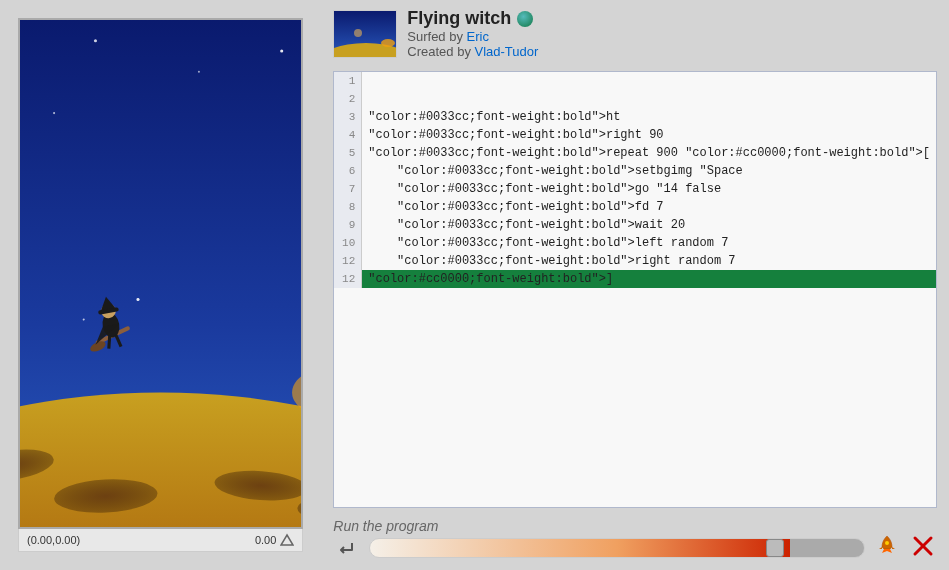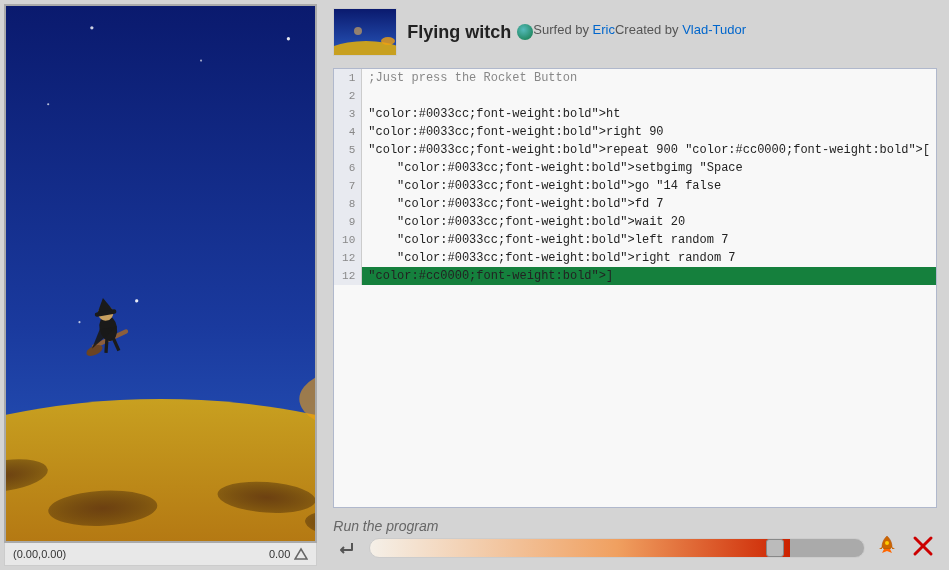--- a/index.html
+++ b/index.html
@@ -9,21 +9,21 @@
       background: #d4d4d4;
       font-family: Arial, sans-serif;
       display: flex;
       overflow: hidden;
     }
 
     
     .left-panel {
       width: 548px;
       height: 570px;
-      padding: 4px;
+      padding: 18px;
       background: #d4d4d4;
       display: flex;
       flex-direction: column;
     }
 
     .canvas-container {
       flex: 1;
       border: 2px solid #aaa;
       background: #fff;
       position: relative;
@@ -62,21 +62,21 @@
     .thumbnail {
       width: 64px;
       height: 48px;
       border: 1px solid #ccc;
       overflow: hidden;
       flex-shrink: 0;
     }
 
     .header-info {
       display: flex;
-      flex-direction: row;
+      flex-direction: column;
     }
 
     .header-title {
       font-size: 18px;
       font-weight: bold;
       color: #222;
       display: flex;
       align-items: center;
       gap: 6px;
     }
@@ -329,21 +329,20 @@
       </div>
       <div class="header-meta">
         <span>Created by</span>&nbsp;<a href="#">Vlad-Tudor</a>
       </div>
     </div>
   </div>
 
   <div class="code-editor" id="code-editor">
   <div class="code-line">
         <span class="line-num">1</span>
-        <span class="line-content" style="color: rgb(136, 136, 136);">;Just press the Rocket Button</span>
       </div>
       <div class="code-line">
         <span class="line-num">2</span>
       </div>
       <div class="code-line">
         <span class="line-num">3</span>
         <span class="line-content"><span style="&lt;span">"color:#0033cc;font-weight:bold"</span>&gt;ht</span>
       </div>
       <div class="code-line">
         <span class="line-num">4</span>

